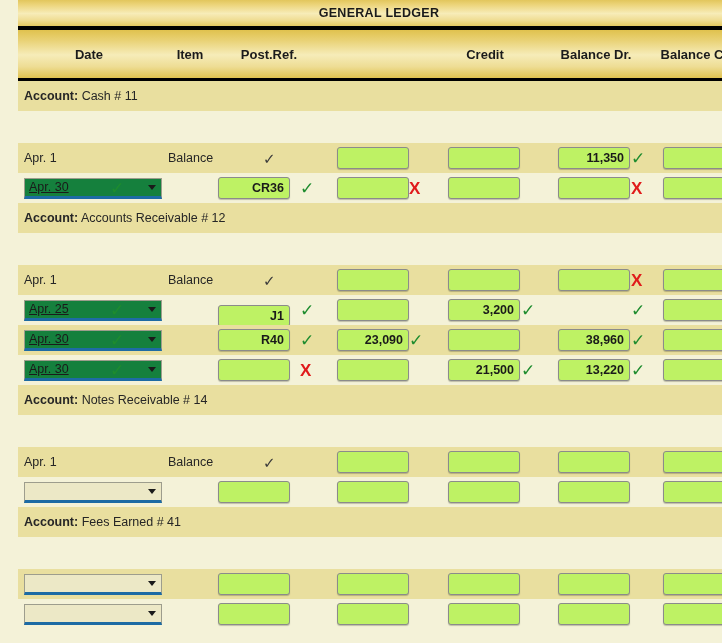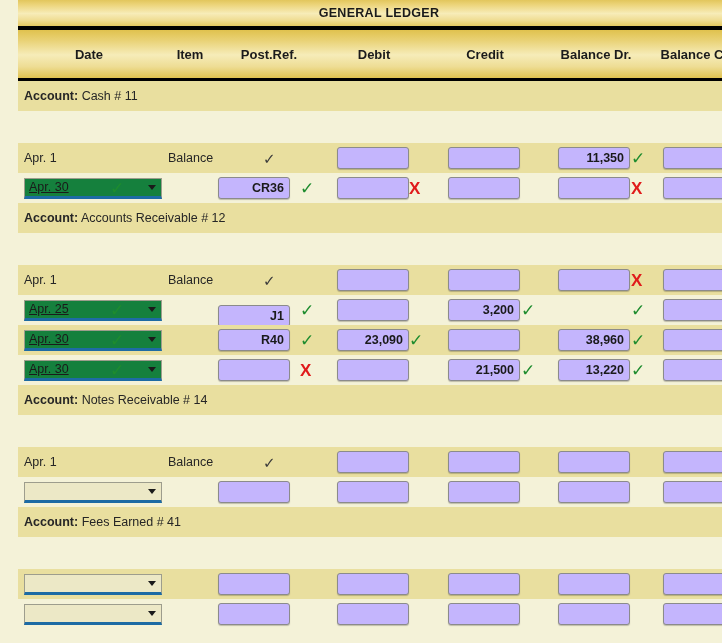--- a/index.html
+++ b/index.html
@@ -46,21 +46,21 @@
   .row{position:relative;height:30px;}
   .row.dark{background:#e9df9f;}
   .row.light{background:#f4f2d8;}
   .cell{position:absolute;top:0;height:30px;display:flex;align-items:center;}
 
   .txt{font-size:12.5px;color:#262626;white-space:nowrap;}
 
   
   .box{
     box-sizing:border-box;height:22px;
-    background:#c4b5fd;border:1px solid #8b8b8b;border-radius:3px;
+    background:#bef264;border:1px solid #8b8b8b;border-radius:3px;
     box-shadow:0 1px 1px rgba(0,0,0,.22);
     display:flex;align-items:center;justify-content:flex-end;
     padding:0 5px;font-size:12.5px;font-weight:bold;color:#1a1a1a;
     font-family:"Liberation Sans","DejaVu Sans",sans-serif;
   }
 
   
   .sel{
     box-sizing:border-box;height:21px;
     background:#15803d;border:1px solid #9d9d8d;border-bottom:3px solid #1d6ba4;
@@ -94,23 +94,20 @@
         <span>Date</span>
       </div>
       <div class="head-cell" style="left: 136px; width: 72px;">
         <span>Item</span>
       </div>
       <div class="head-cell" style="left: 212px; width: 78px;">
         <span>Post.</span>
         <br>
         <span>Ref.</span>
       </div>
-      <div class="head-cell" style="left: 300px; width: 112px;">
-        <span>Debit</span>
-      </div>
       <div class="head-cell" style="left: 412px; width: 110px;">
         <span>Credit</span>
       </div>
       <div class="head-cell" style="left: 522px; width: 112px;">
         <span>Balance Dr.</span>
       </div>
       <div class="head-cell" style="left: 634px; width: 88px;">
         <span>Balance Cr.</span>
       </div>
     </div>

